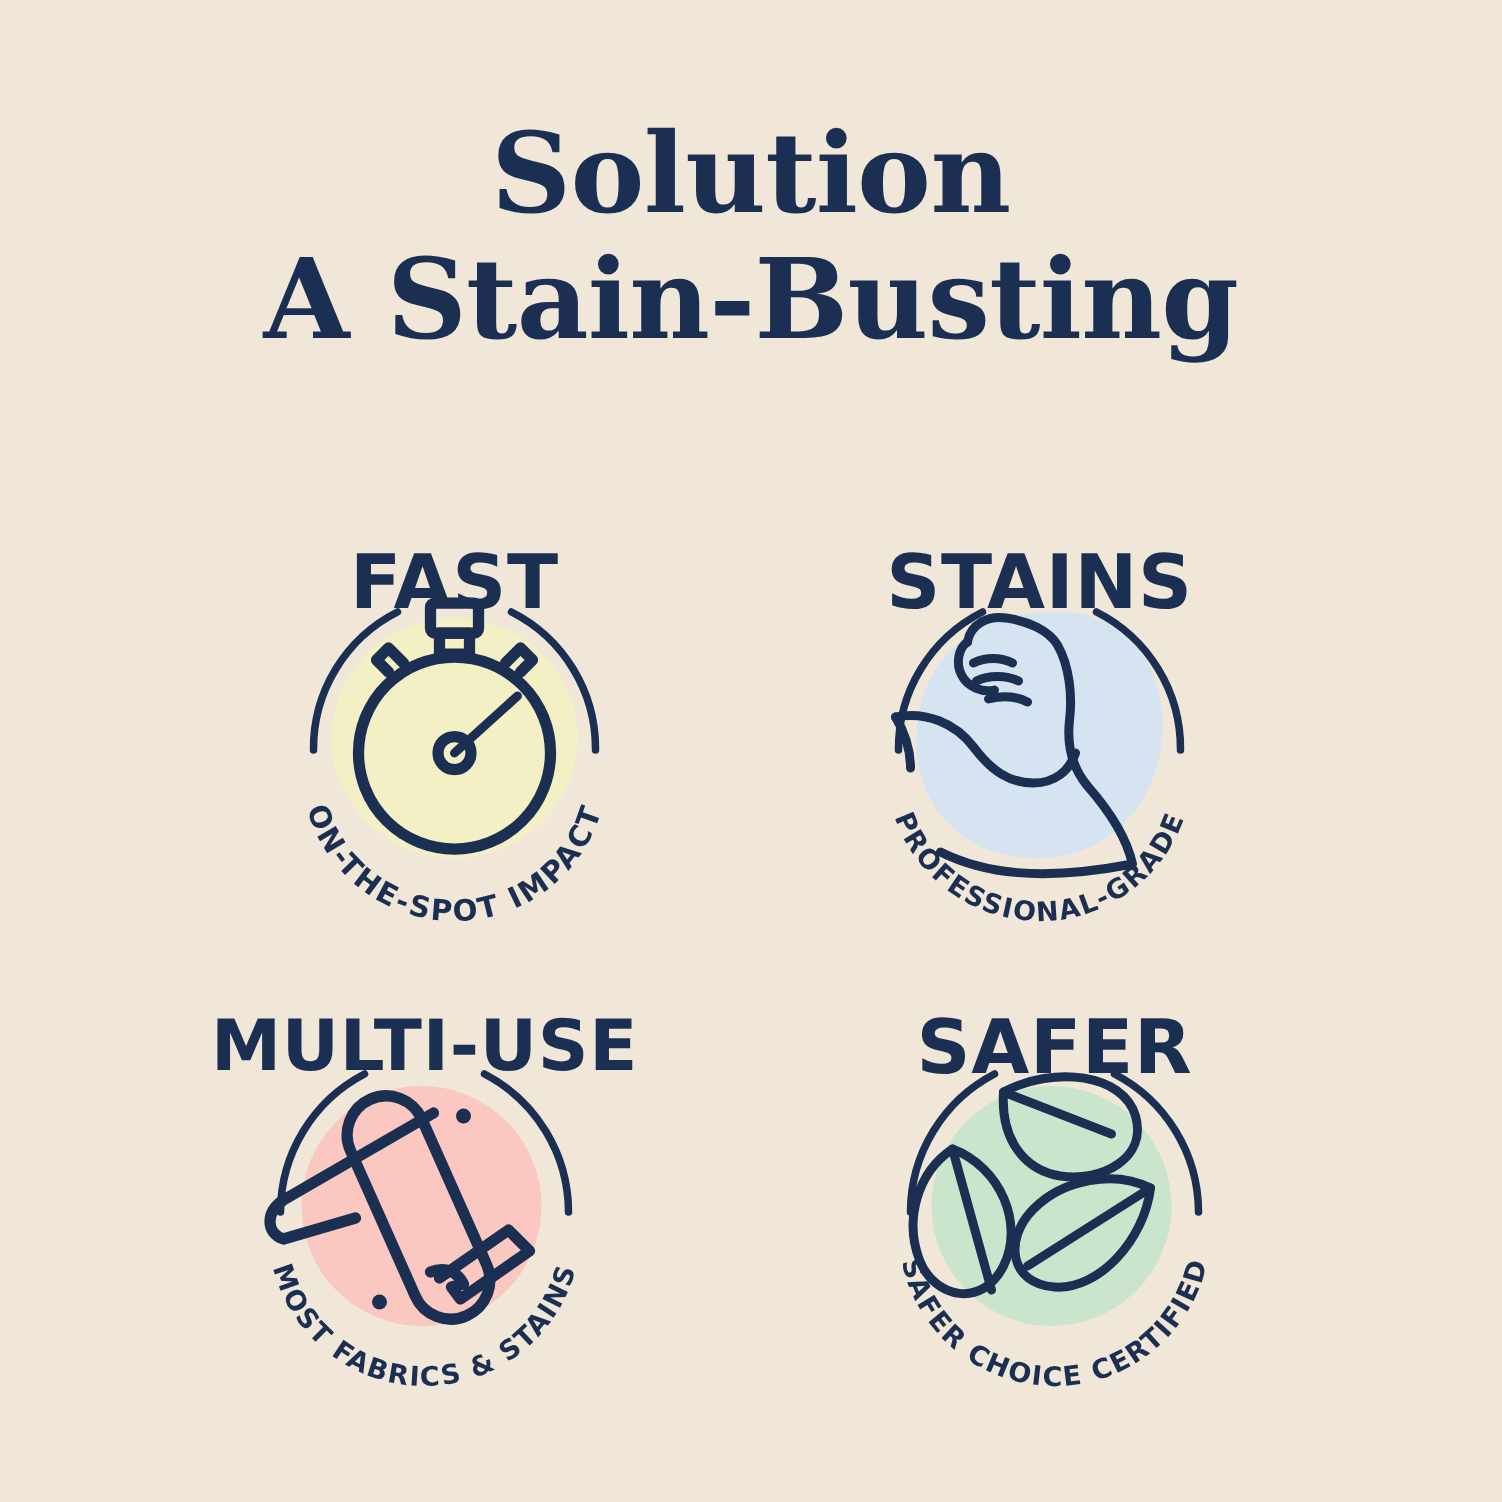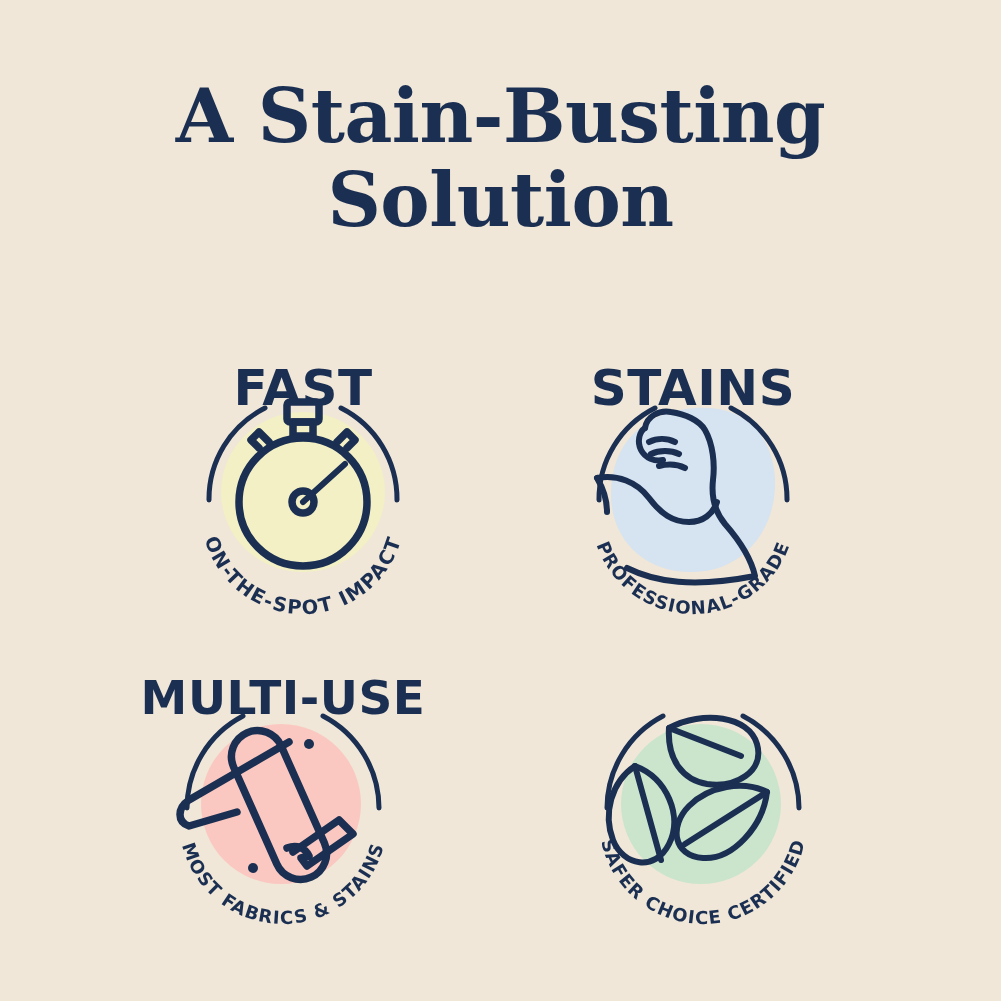--- a/index.html
+++ b/index.html
@@ -97,22 +97,22 @@
   .ink-thin { fill: none; stroke: #1b2f52; stroke-width: 6; stroke-linecap: round; stroke-linejoin: round; }
   .arc { fill: none; stroke: #1b2f52; stroke-width: 5; stroke-linecap: round; }
   .dot { fill: #1b2f52; }
 </style>
 </head>
 <body>
 
 <div class="page">
 
   <div class="title-block">
+    <span class="title-line">Solution</span>
     <span class="title-line">A Stain-Busting</span>
-    <span class="title-line">Solution</span>
   </div>
 
   <div class="badge-grid">
 
     <div class="badge badge-fast">
       <div class="badge-heading">FAST</div>
       <div class="badge-art">
         <svg viewBox="0 0 260 258" xmlns="http://www.w3.org/2000/svg">
           <defs>
             <path id="arcFast" d="M 28 140 A 102 102 0 0 0 232 140"></path>
@@ -198,20 +198,21 @@
             <path class="ink" d="M 134 166 C 144 162 152 166 156 174 L 148 176 L 154 184 L 200 152 L 186 138 L 140 170"></path>
           </g>
           <text class="curve-text small">
             <textPath href="#arcMulti" startOffset="50%" text-anchor="middle">MOST FABRICS &amp; STAINS</textPath>
           </text>
         </svg>
       </div>
     </div>
 
     <div class="badge badge-safer">
+      <div class="badge-heading">SAFER</div>
       <div class="badge-art">
         <svg viewBox="0 0 260 258" xmlns="http://www.w3.org/2000/svg">
           <defs>
             <path id="arcSafer" d="M 26 138 A 104 104 0 0 0 234 138"></path>
           </defs>
           <circle cx="128" cy="122" r="80" fill="#cbe5cc"></circle>
           <g>
             <path class="arc" d="M 34 126 A 104 104 0 0 1 90 34"></path>
             <path class="arc" d="M 170 34 A 104 104 0 0 1 226 126"></path>
           </g>

